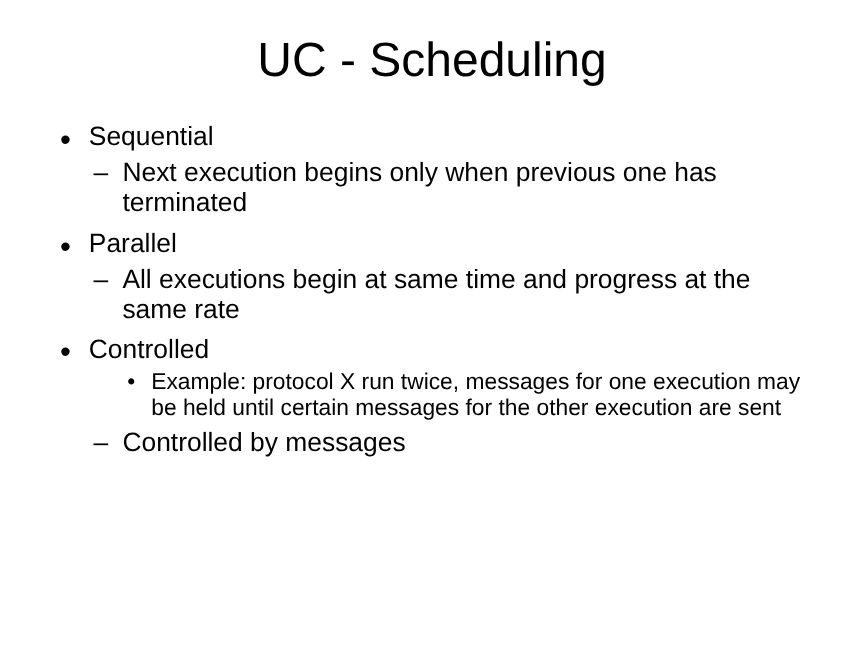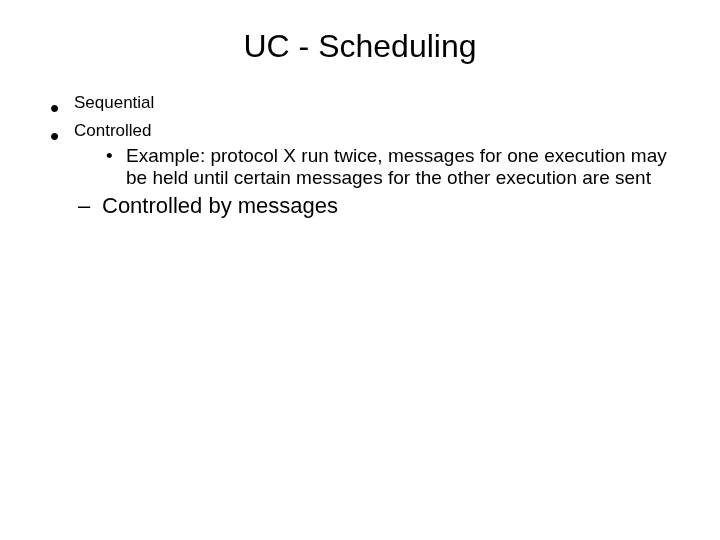--- a/index.html
+++ b/index.html
@@ -10,30 +10,30 @@
     body {
       width: 720px;
       height: 540px;
       background: #ffffff;
       font-family: Arial, Helvetica, sans-serif;
       color: #000000;
       padding: 20px 0;
     }
     .slide-title {
       text-align: center;
-      font-size: 32px;
+      font-size: 40px;
       font-weight: normal;
       margin-bottom: 28px;
       margin-top: 8px;
     }
     .content {
       padding: 0 40px 0 50px;
     }
     .level1 {
-      font-size: 17px;
+      font-size: 22px;
       margin-bottom: 4px;
       margin-top: 8px;
       list-style: none;
       position: relative;
       padding-left: 24px;
     }
     .level1::before {
       content: "•";
       position: absolute;
       left: 0;
@@ -76,19 +76,22 @@
     }
   </style>
 </head>
 <body>
 
 <h1 class="slide-title">UC - Scheduling</h1>
 
 <div class="content">
   <ul>
     <li class="level1">Sequential</li>
+    <li class="level2">Next execution begins only when previous one has terminated</li>
 
+    <li class="level1">Parallel</li>
+    <li class="level2">All executions begin at same time and progress at the same rate</li>
 
     <li class="level1">Controlled</li>
     <li class="level3">Example: protocol X run twice, messages for one execution may be held until certain messages for the other execution are sent</li>
     <li class="level2">Controlled by messages</li>
   </ul>
 </div>
 
 </body></html>

